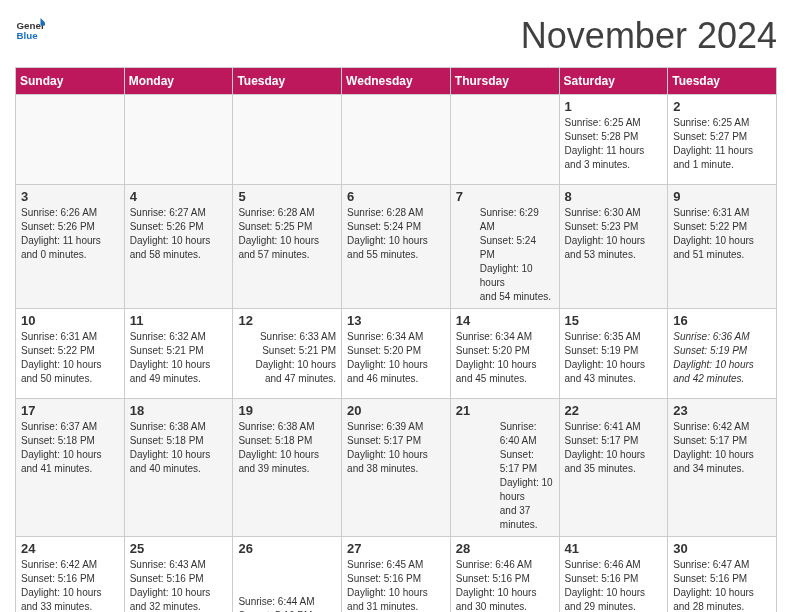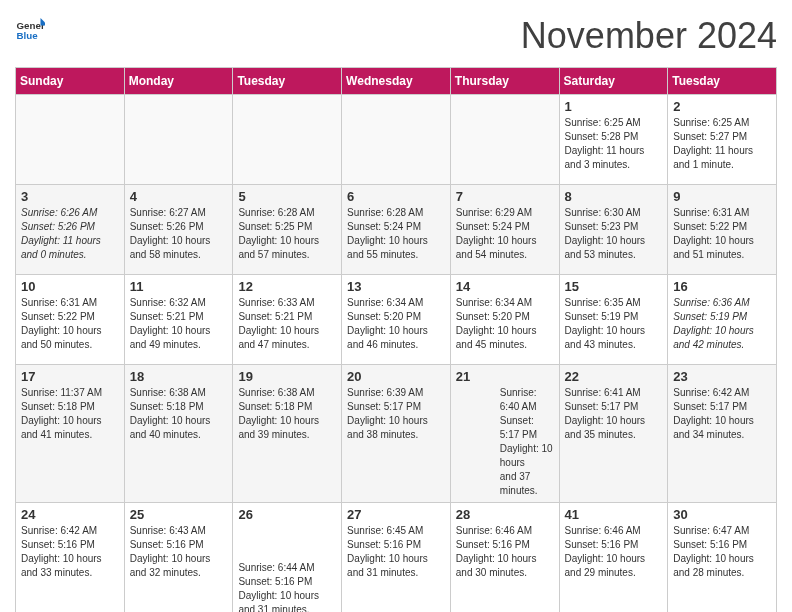--- a/index.html
+++ b/index.html
@@ -123,21 +123,21 @@
           <div class="day-number">2</div>
           <div class="day-info" style="white-space: pre-line;">Sunrise: 6:25 AM
 Sunset: 5:27 PM
 Daylight: 11 hours
 and 1 minute.</div>
         </td>
       </tr>
       <tr>
         <td>
           <div class="day-number">3</div>
-          <div class="day-info" style="white-space: pre-line; font-style: italic;">Sunrise: 6:26 AM
+          <div class="day-info" style="white-space: pre-line;">Sunrise: 6:26 AM
 Sunset: 5:26 PM
 Daylight: 11 hours
 and 0 minutes.</div>
         </td>
         <td>
           <div class="day-number">4</div>
           <div class="day-info" style="white-space: pre-line;">Sunrise: 6:27 AM
 Sunset: 5:26 PM
 Daylight: 10 hours
 and 58 minutes.</div>
@@ -151,21 +151,21 @@
         </td>
         <td>
           <div class="day-number">6</div>
           <div class="day-info" style="white-space: pre-line;">Sunrise: 6:28 AM
 Sunset: 5:24 PM
 Daylight: 10 hours
 and 55 minutes.</div>
         </td>
         <td>
           <div class="day-number">7</div>
-          <div class="day-info" style="white-space: pre-line;">Sunrise: 6:29 AM
+          <div class="day-info" style="white-space: pre-line; margin-left: 24px;">Sunrise: 6:29 AM
 Sunset: 5:24 PM
 Daylight: 10 hours
 and 54 minutes.</div>
         </td>
         <td>
           <div class="day-number">8</div>
           <div class="day-info" style="white-space: pre-line;">Sunrise: 6:30 AM
 Sunset: 5:23 PM
 Daylight: 10 hours
 and 53 minutes.</div>
@@ -188,21 +188,21 @@
         </td>
         <td>
           <div class="day-number">11</div>
           <div class="day-info" style="white-space: pre-line;">Sunrise: 6:32 AM
 Sunset: 5:21 PM
 Daylight: 10 hours
 and 49 minutes.</div>
         </td>
         <td>
           <div class="day-number">12</div>
-          <div class="day-info" style="white-space: pre-line;">Sunrise: 6:33 AM
+          <div class="day-info" style="white-space: pre-line; text-align: right;">Sunrise: 6:33 AM
 Sunset: 5:21 PM
 Daylight: 10 hours
 and 47 minutes.</div>
         </td>
         <td>
           <div class="day-number">13</div>
           <div class="day-info" style="white-space: pre-line;">Sunrise: 6:34 AM
 Sunset: 5:20 PM
 Daylight: 10 hours
 and 46 minutes.</div>
@@ -225,21 +225,21 @@
           <div class="day-number">16</div>
           <div class="day-info" style="white-space: pre-line; font-style: italic;">Sunrise: 6:36 AM
 Sunset: 5:19 PM
 Daylight: 10 hours
 and 42 minutes.</div>
         </td>
       </tr>
       <tr>
         <td>
           <div class="day-number">17</div>
-          <div class="day-info" style="white-space: pre-line;">Sunrise: 11:37 AM
+          <div class="day-info" style="white-space: pre-line;">Sunrise: 6:37 AM
 Sunset: 5:18 PM
 Daylight: 10 hours
 and 41 minutes.</div>
         </td>
         <td>
           <div class="day-number">18</div>
           <div class="day-info" style="white-space: pre-line;">Sunrise: 6:38 AM
 Sunset: 5:18 PM
 Daylight: 10 hours
 and 40 minutes.</div>

